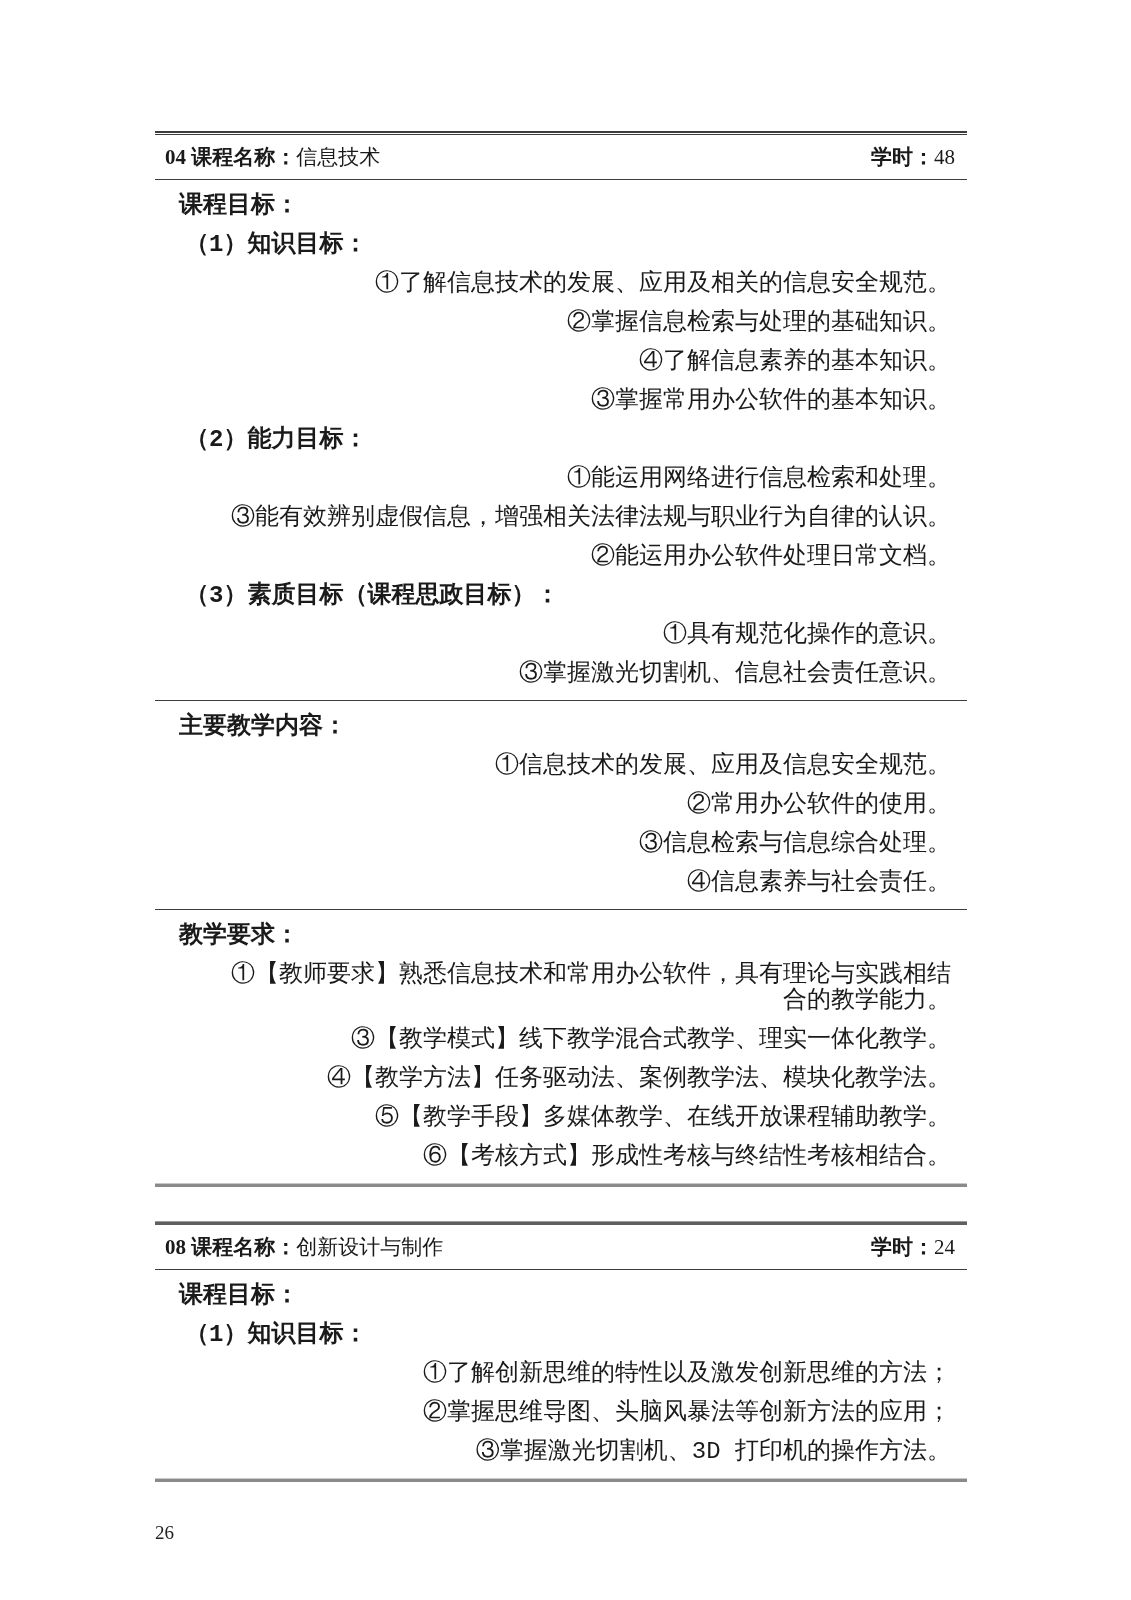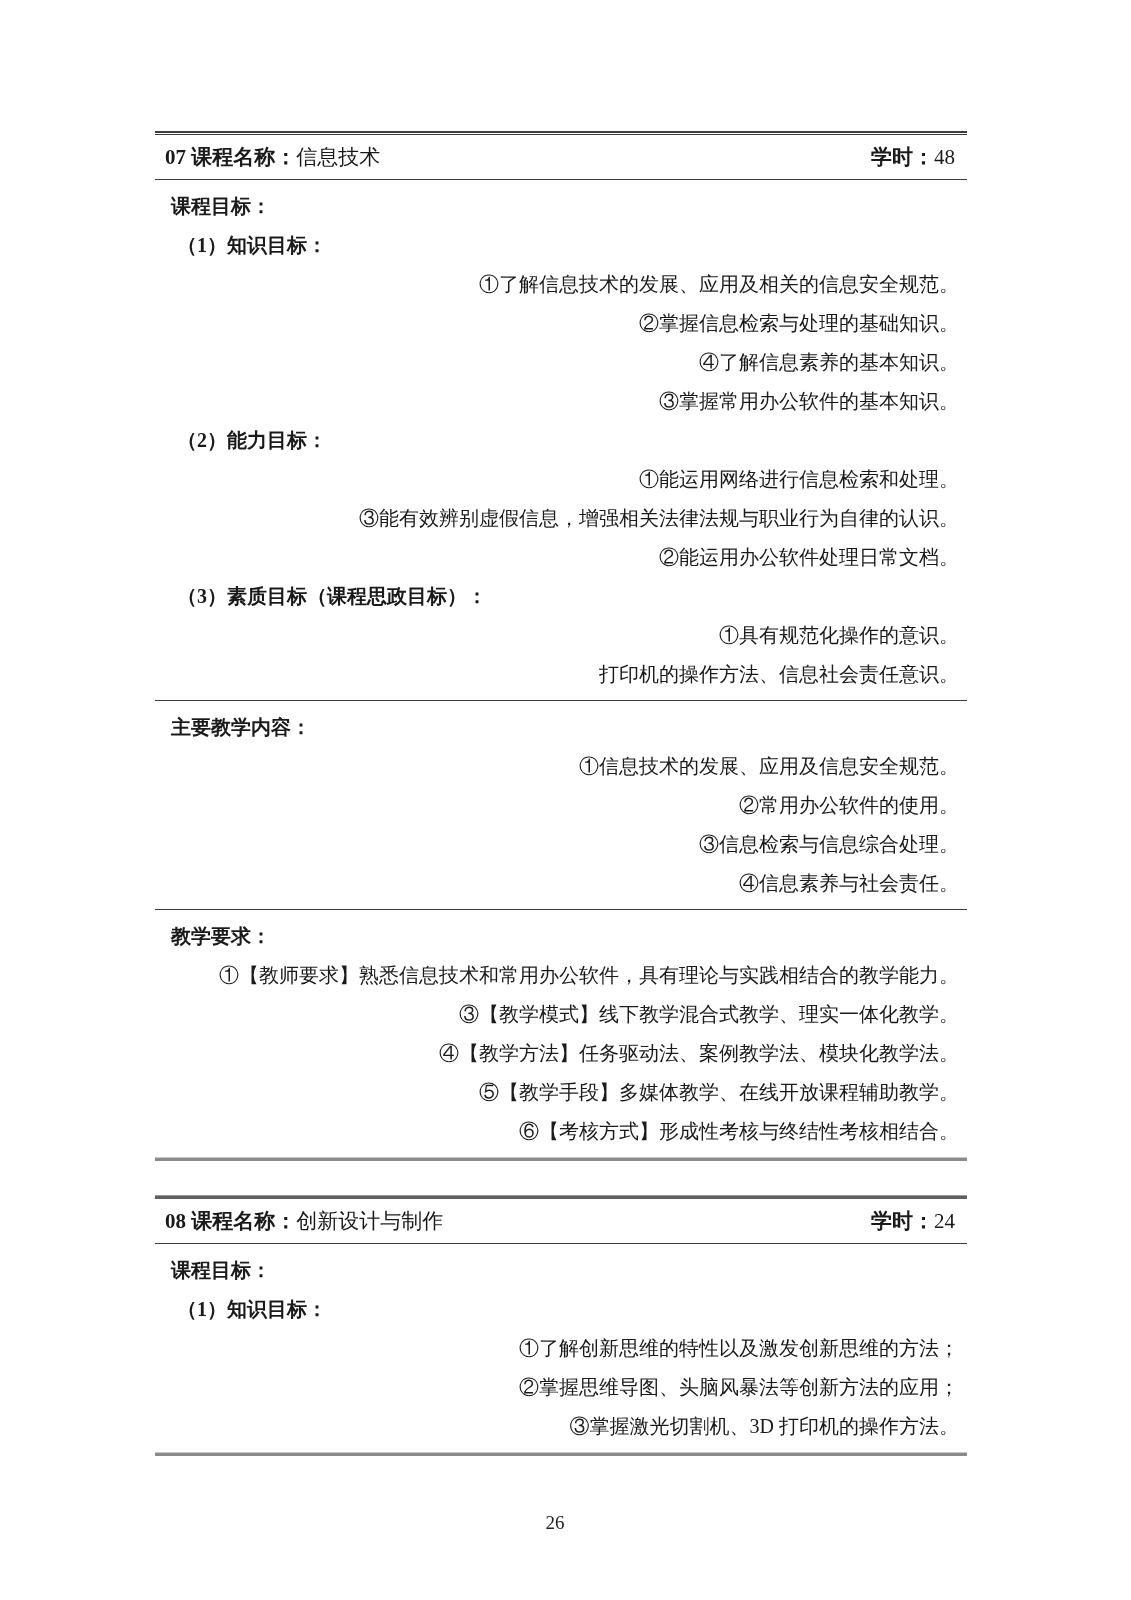--- a/index.html
+++ b/index.html
@@ -23,44 +23,44 @@
     display: flex; justify-content: space-between; align-items: center;
     padding: 8px 10px 8px 10px; height: 44px;
     font-size: 21px;
   }
   .lbl-bold { font-weight: bold; }
   .val-regular { font-weight: normal; margin-top: 36px; }
   .course-hours { padding-right: 2px; }
 
   
   .heading, .subheading, .item {
-    margin: 13px 8px; line-height: 26px; font-size: 20px;
+    margin: 13px 16px; line-height: 26px; font-size: 24px; font-family: Liberation Mono, monospace;
   }
   .heading    { font-weight: bold; padding-left: 8px; }
   .subheading { font-weight: bold; padding-left: 14px; }
   .item       { font-weight: normal; padding-left: 52px; text-align: right; }
 
   .block-gap { height: 34px; }
 
   .page-number {
-    margin-top: 56px; text-align: center; padding-right: 12px;
+    margin-top: 40px; text-align: left; padding-right: 12px;
     font-size: 19px; color: #222;
   }
 </style>
 </head>
 <body>
 
 <div class="content">
 
   <section>
     <div class="rule-double"></div>
 
     <div class="course-header">
       <div>
-        <span class="lbl-bold">07 课程名称：</span><span class="val-regular">信息技术</span>
+        <span class="lbl-bold">04 课程名称：</span><span class="val-regular">信息技术</span>
       </div>
       <div class="course-hours">
         <span class="lbl-bold">学时：</span><span class="val-regular">48</span>
       </div>
     </div>
 
     <div class="rule-thin"></div>
 
     <p class="heading">课程目标：</p>
     <div>
@@ -68,21 +68,21 @@
         <p class="item">①了解信息技术的发展、应用及相关的信息安全规范。</p>
         <p class="item">②掌握信息检索与处理的基础知识。</p>
         <p class="item">④了解信息素养的基本知识。</p>
         <p class="item">③掌握常用办公软件的基本知识。</p>
         <p class="subheading">（2）能力目标：</p>
         <p class="item">①能运用网络进行信息检索和处理。</p>
         <p class="item">③能有效辨别虚假信息，增强相关法律法规与职业行为自律的认识。</p>
         <p class="item">②能运用办公软件处理日常文档。</p>
         <p class="subheading">（3）素质目标（课程思政目标）：</p>
         <p class="item">①具有规范化操作的意识。</p>
-        <p class="item">打印机的操作方法、信息社会责任意识。</p>
+        <p class="item">③掌握激光切割机、信息社会责任意识。</p>
       </div>
 
     <div class="rule-thin"></div>
 
     <p class="heading">主要教学内容：</p>
     <div>
         <p class="item">①信息技术的发展、应用及信息安全规范。</p>
         <p class="item">②常用办公软件的使用。</p>
         <p class="item">③信息检索与信息综合处理。</p>
         <p class="item">④信息素养与社会责任。</p>

